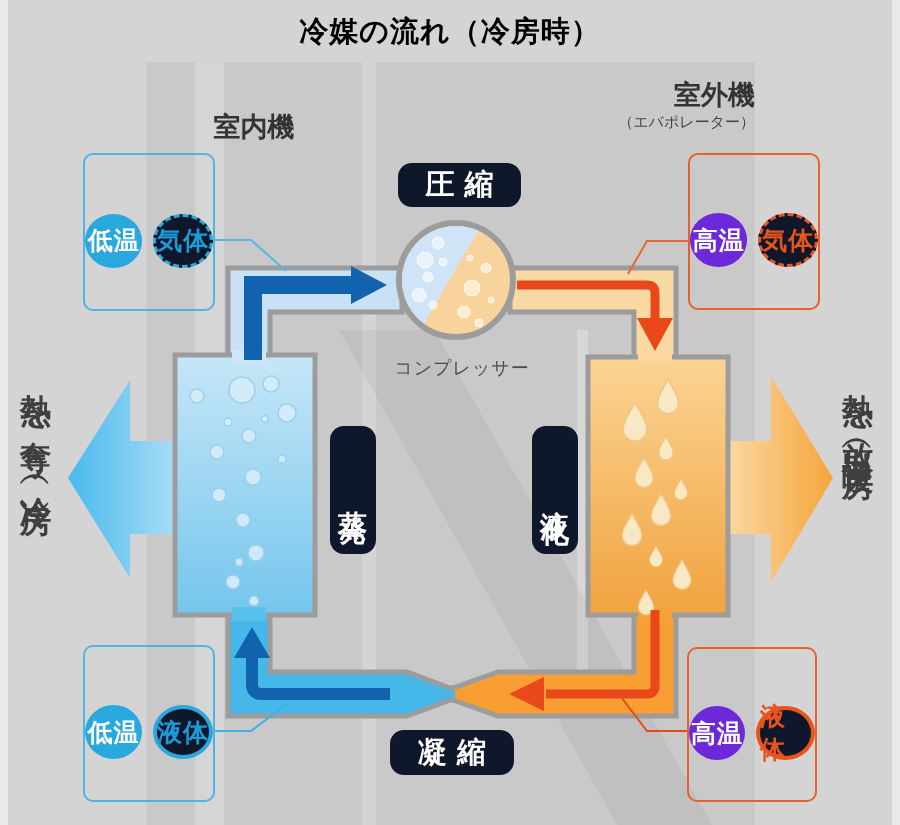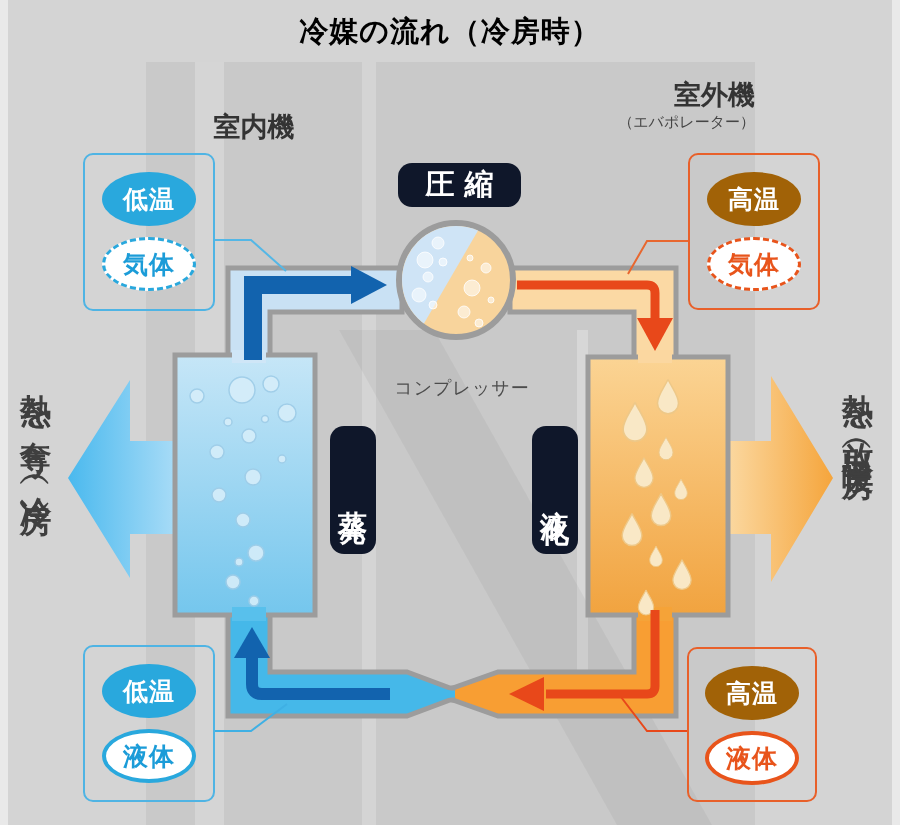--- a/index.html
+++ b/index.html
@@ -14,34 +14,34 @@
   .unit-header{text-align:center;color:#333;}
   .unit-header .uname{font-size:27px;font-weight:700;line-height:1.1;}
   .unit-header .usub{font-size:15px;color:#454545;margin-top:3px;}
 
   .plabel{background:#0f172a;color:#fff;font-weight:700;border-radius:14px;
           display:flex;align-items:center;justify-content:center;}
   .plabel.h{font-size:29px;letter-spacing:10px;padding-left:10px;box-sizing:border-box;}
   .plabel.v{writing-mode:vertical-rl;text-orientation:upright;font-size:29px;
             letter-spacing:7px;padding-top:7px;box-sizing:border-box;}
 
-  .caption{font-size:18px;color:#4c4c4c;text-align:center;letter-spacing:1px;margin-top:20px;}
-
-  .badge-box{border:2px solid;border-radius:10px;display:flex;flex-direction:column;
+  .caption{font-size:18px;color:#4c4c4c;text-align:center;letter-spacing:1px;}
+
+  .badge-box{border:2px solid;border-radius:10px;display:flex;flex-direction:row;
              align-items:center;justify-content:flex-start;box-sizing:border-box;
              padding-top:17px;gap:11px;}
   .badge-box.blue{border-color:#4fb4e4;}
   .badge-box.orange{border-color:#e8602a;}
 
   .ell{width:94px;height:54px;border-radius:50%;display:flex;align-items:center;
        justify-content:center;font-size:25px;font-weight:700;box-sizing:border-box;
        letter-spacing:1px;}
   .ell.solid.blue{background:#29a8dd;color:#fff;}
-  .ell.solid.orange{background:#a16207;color:#fff;text-align:right;}
-  .ell.outline{background:#ffffff;}
+  .ell.solid.orange{background:#6d28d9;color:#fff;text-align:right;}
+  .ell.outline{background:#0f172a;}
   .ell.outline.dashed.blue{border:3px dashed #29a8dd;color:#1b9cd8;}
   .ell.outline.dashed.orange{border:3px dashed #e8541b;color:#e8541b;}
   .ell.outline.line.blue{border:4px solid #29a8dd;color:#1b9cd8;}
   .ell.outline.line.orange{border:4px solid #e8541b;color:#e8541b;}
 
   .side-text{writing-mode:vertical-rl;text-orientation:upright;font-size:32px;
              font-weight:700;color:#3f3f3f;letter-spacing:6px;line-height:1;}
 </style>
 </head>
 <body>
@@ -195,20 +195,21 @@
     <div class="uname">室内機</div>
   </div>
   <div class="abs unit-header" style="left:376px;top:80px;width:379px;text-align:right;">
     <div class="uname">室外機</div>
     <div class="usub">（エバポレーター）</div>
   </div>
 
   <div class="abs plabel h" style="left:398px;top:163px;width:123px;height:44px;">圧縮</div>
   <div class="abs plabel v" style="left:330px;top:426px;width:46px;height:128px;">蒸発</div>
   <div class="abs plabel v" style="left:532px;top:426px;width:46px;height:128px;">液化</div>
+  <div class="abs plabel h" style="left:390px;top:730px;width:124px;height:45px;">凝縮</div>
 
   <div class="abs caption" style="left:384px;top:356px;width:156px;">コンプレッサー</div>
 
   <div class="abs badge-box blue" style="left:83px;top:153px;width:132px;height:158px;">
     <div class="ell solid blue">低温</div>
     <div class="ell outline dashed blue">気体</div>
   </div>
   <div class="abs badge-box orange" style="left:688px;top:153px;width:132px;height:157px;">
     <div class="ell solid orange">高温</div>
     <div class="ell outline dashed orange">気体</div>

